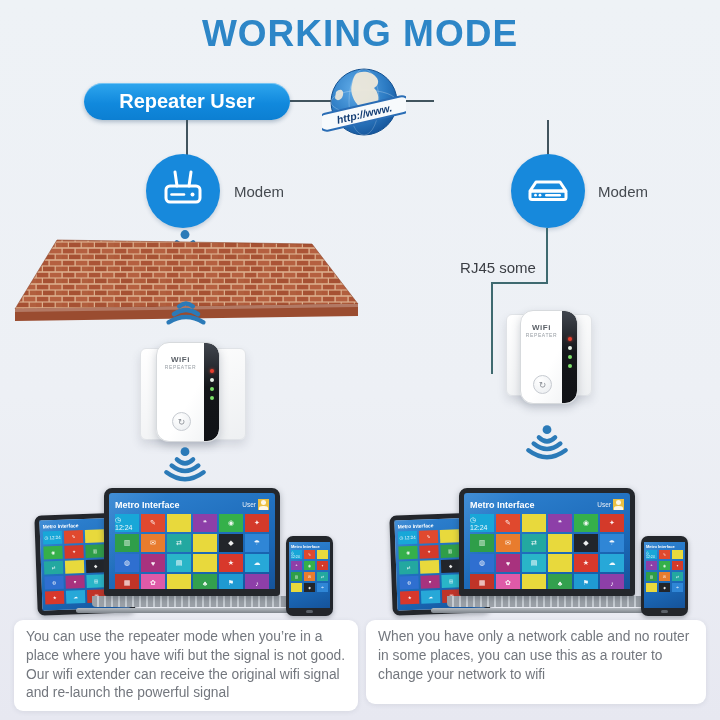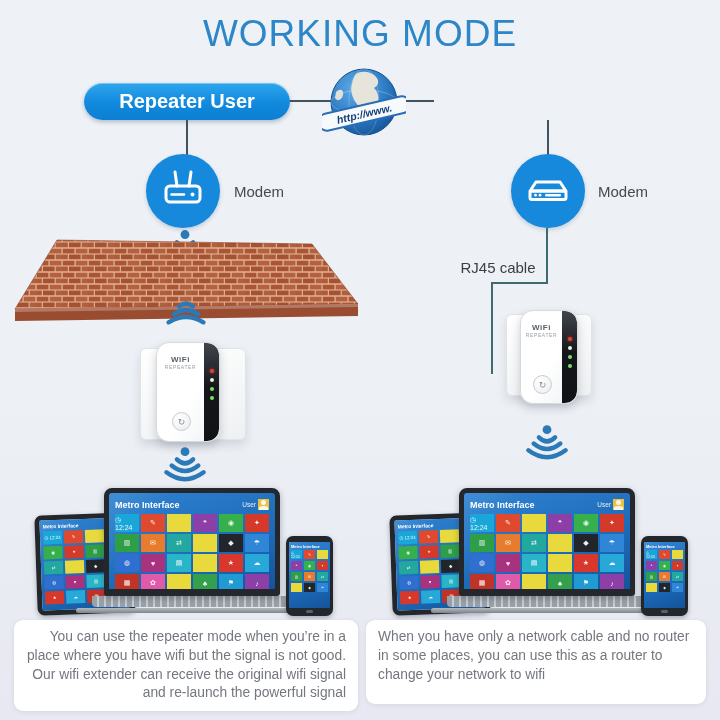--- a/index.html
+++ b/index.html
@@ -2,21 +2,21 @@
 <html><head>
 <meta charset="utf-8">
 <style>
   html,body{margin:0;padding:0;}
   body{width:720px;height:720px;font-family:"Liberation Sans",sans-serif;}
   .stage{position:relative;width:720px;height:720px;overflow:hidden;
          background:linear-gradient(180deg,#eef2f6 0%,#edf0f5 55%,#e7e8f1 100%);}
   .abs{position:absolute;}
 
   
-  .title{left:0;top:13px;width:720px;text-align:center;font-size:37px;font-weight:normal;
+  .title{left:0;top:13px;width:720px;text-align:center;font-size:37px;font-weight:bold;
          letter-spacing:1px;color:#2d86c7;}
 
   
   .hline{height:2px;background:#41545e;}
   .vline{width:2px;background:#41545e;}
   .teal{background:#3f6a70;}
 
   
   .pill{height:37px;border-radius:19px;display:flex;align-items:center;justify-content:center;
         color:#fff;font-weight:bold;font-size:20px;
@@ -208,21 +208,21 @@
       <circle cx="17.5" cy="34.2" r="1.4" fill="#fff"></circle>
       <circle cx="22" cy="34.2" r="1.4" fill="#fff"></circle>
       <rect x="27" y="33" width="16" height="2.4" rx="1.2" fill="#fff"></rect>
     </svg>
   </div>
   <div class="abs mlabel" style="left:598px;top:183px;">Modem</div>
 
   <div class="abs vline teal" style="left:546px;top:228px;height:56px;"></div>
   <div class="abs hline teal" style="left:491px;top:282px;width:57px;"></div>
   <div class="abs vline teal" style="left:491px;top:282px;height:92px;"></div>
-  <div class="abs rj45" style="left:455px;top:259px;width:86px;text-align:center;">RJ45 cable</div>
+  <div class="abs rj45" style="left:455px;top:259px;width:86px;text-align:center;">RJ45 some</div>
 
   <div class="abs plate" style="left:506px;top:314px;width:84px;height:80px;"></div>
   <div class="abs repeater" style="left:520px;top:310px;width:56px;height:92px;">
     <div class="rep-brand">
       <div class="b1">WiFi</div>
       <div class="b2">REPEATER</div>
     </div>
     <div class="rep-stripe">
       <div class="led r"></div>
       <div class="led w"></div>
@@ -423,16 +423,16 @@
             <div class="tile" style="background: rgb(35, 168, 160); font-size: 3.5px;">⇄</div>
             <div class="tile" style="background: rgb(232, 217, 60); font-size: 3.5px;"></div>
             <div class="tile" style="background: rgb(34, 37, 42); font-size: 3.5px;">◆</div>
             <div class="tile" style="background: rgb(47, 134, 214); font-size: 3.5px;">☂</div>
           </div>
       </div>
       <div class="home"></div>
     </div>
   </div>
 
-  <div class="abs note" style="left:14px;top:620px;width:344px;min-height:84px;text-align:right;">You can use the repeater mode when you’re in a place where you have wifi but the signal is not good. Our wifi extender can receive the original wifi signal and re-launch the powerful signal</div>
+  <div class="abs note" style="left:14px;top:620px;width:344px;min-height:84px;">You can use the repeater mode when you’re in a place where you have wifi but the signal is not good. Our wifi extender can receive the original wifi signal and re-launch the powerful signal</div>
   <div class="abs note" style="left:366px;top:620px;width:340px;min-height:84px;">When you have only a network cable and no router in some places, you can use this as a router to change your network to wifi</div>
 
 </div>
 
 </body></html>

